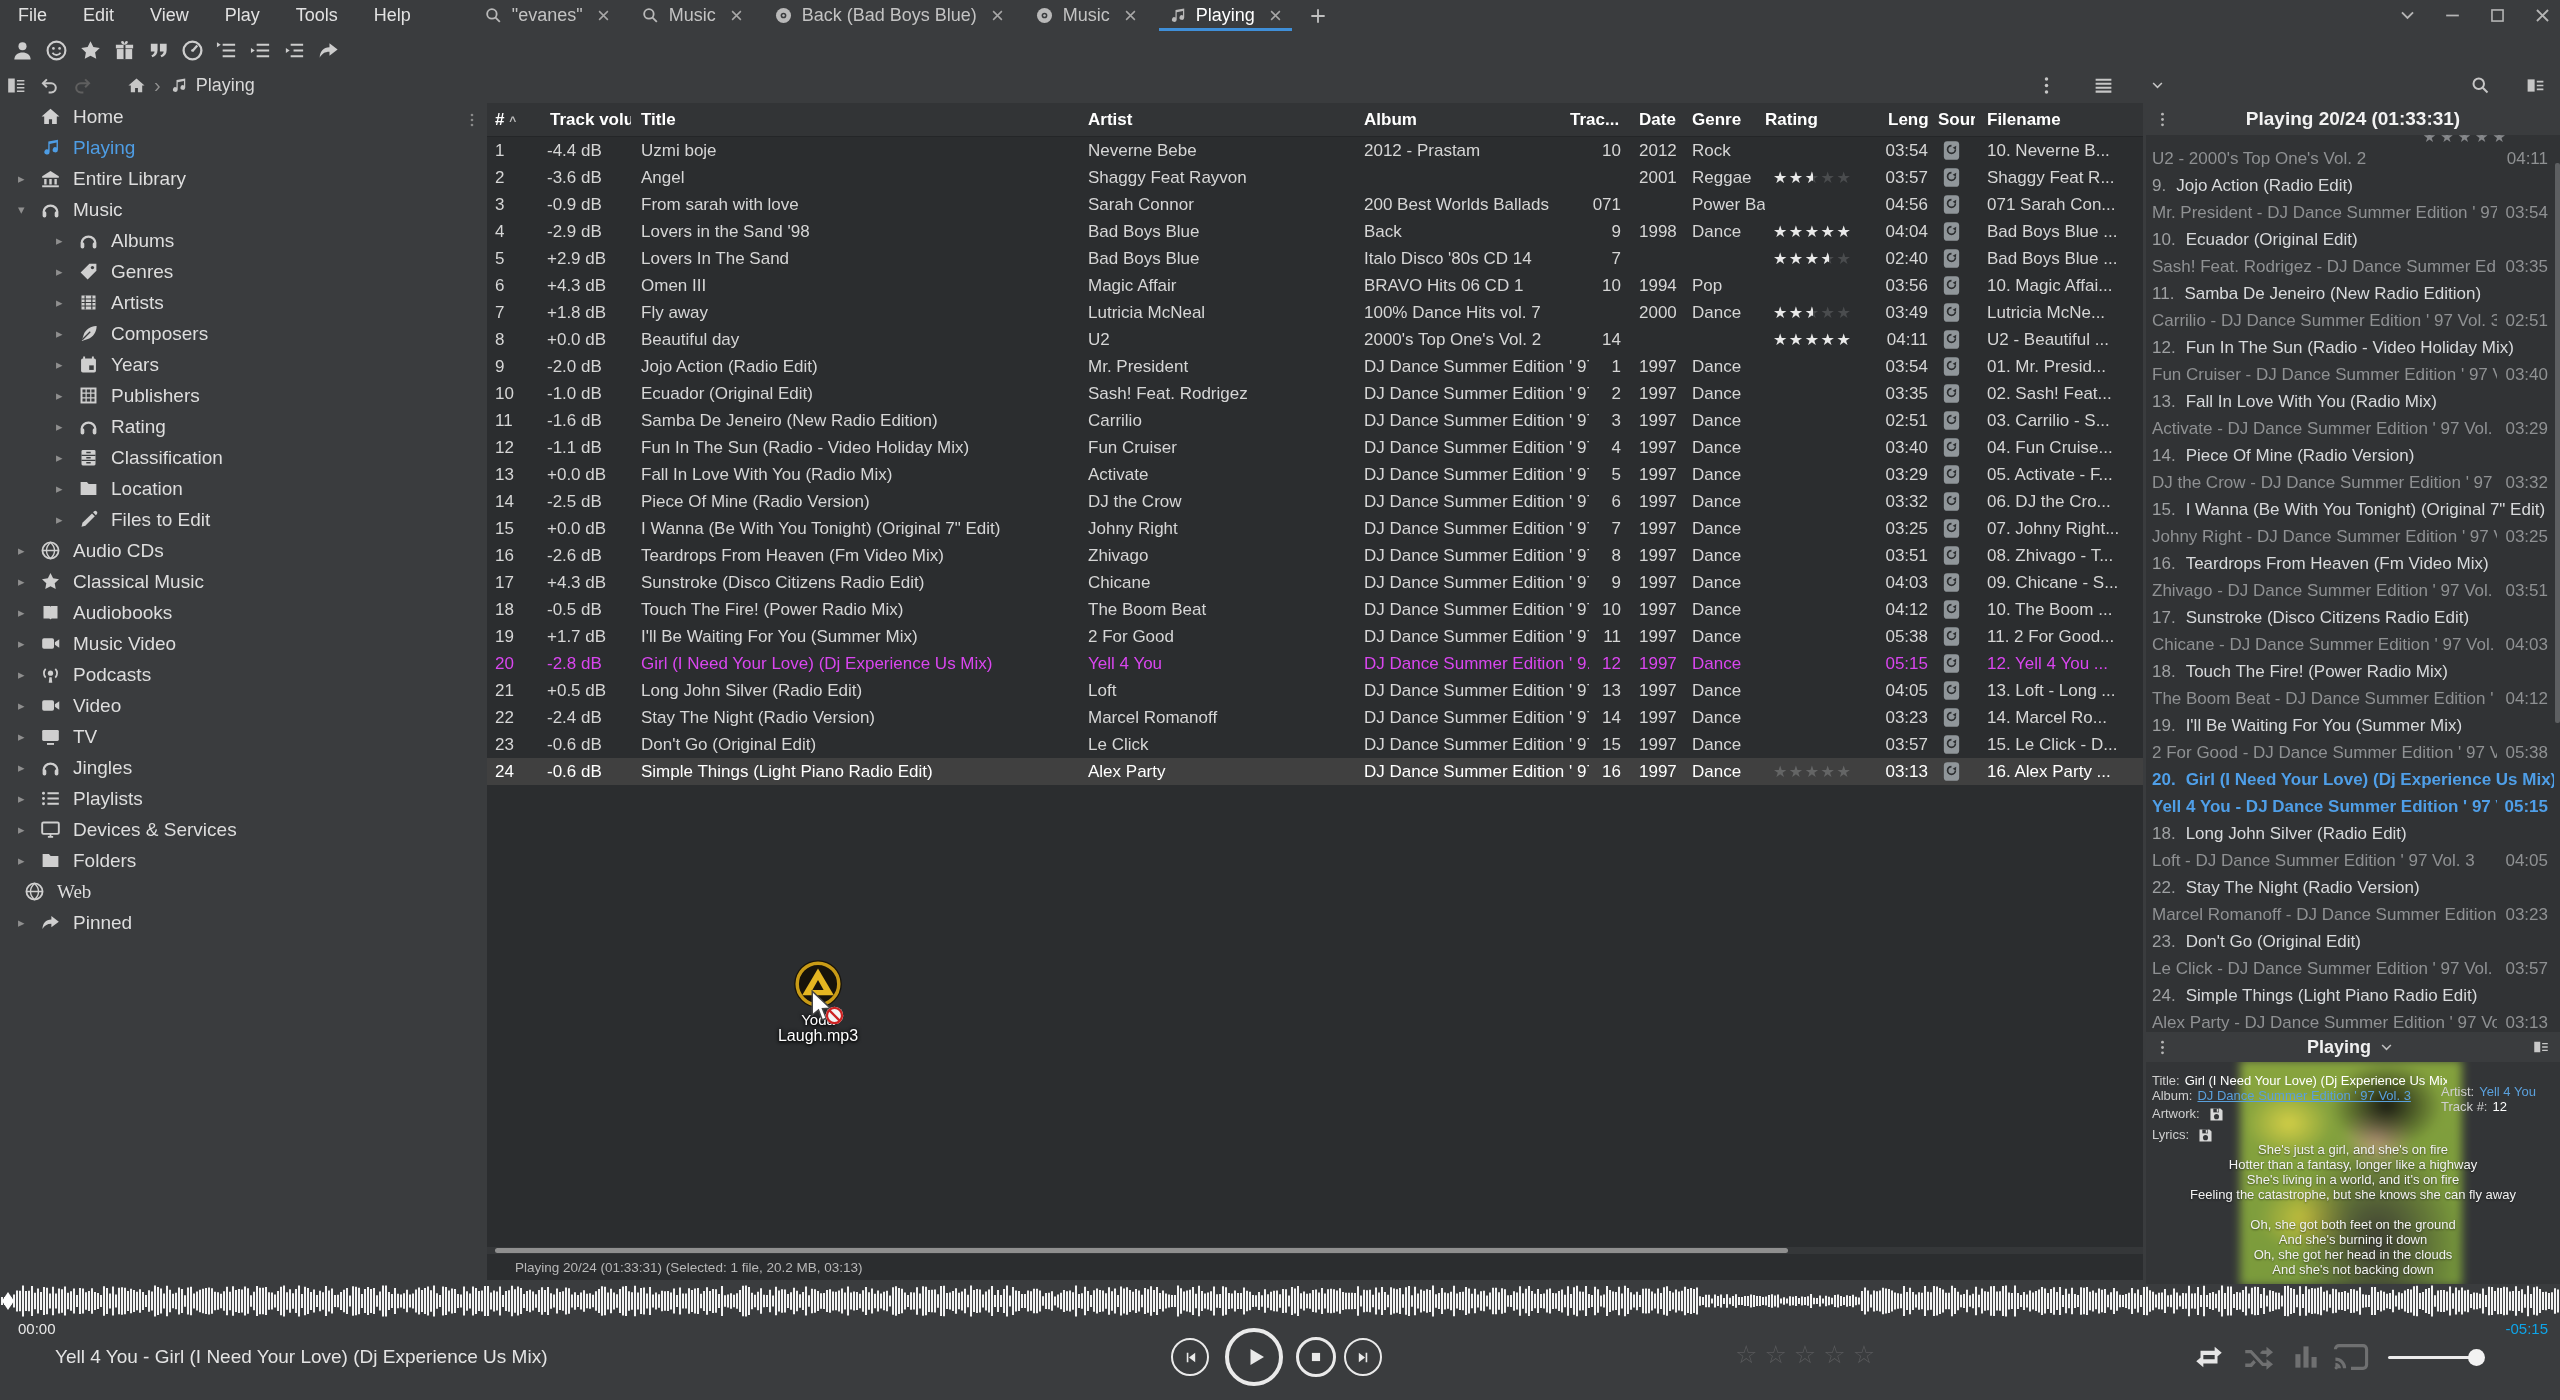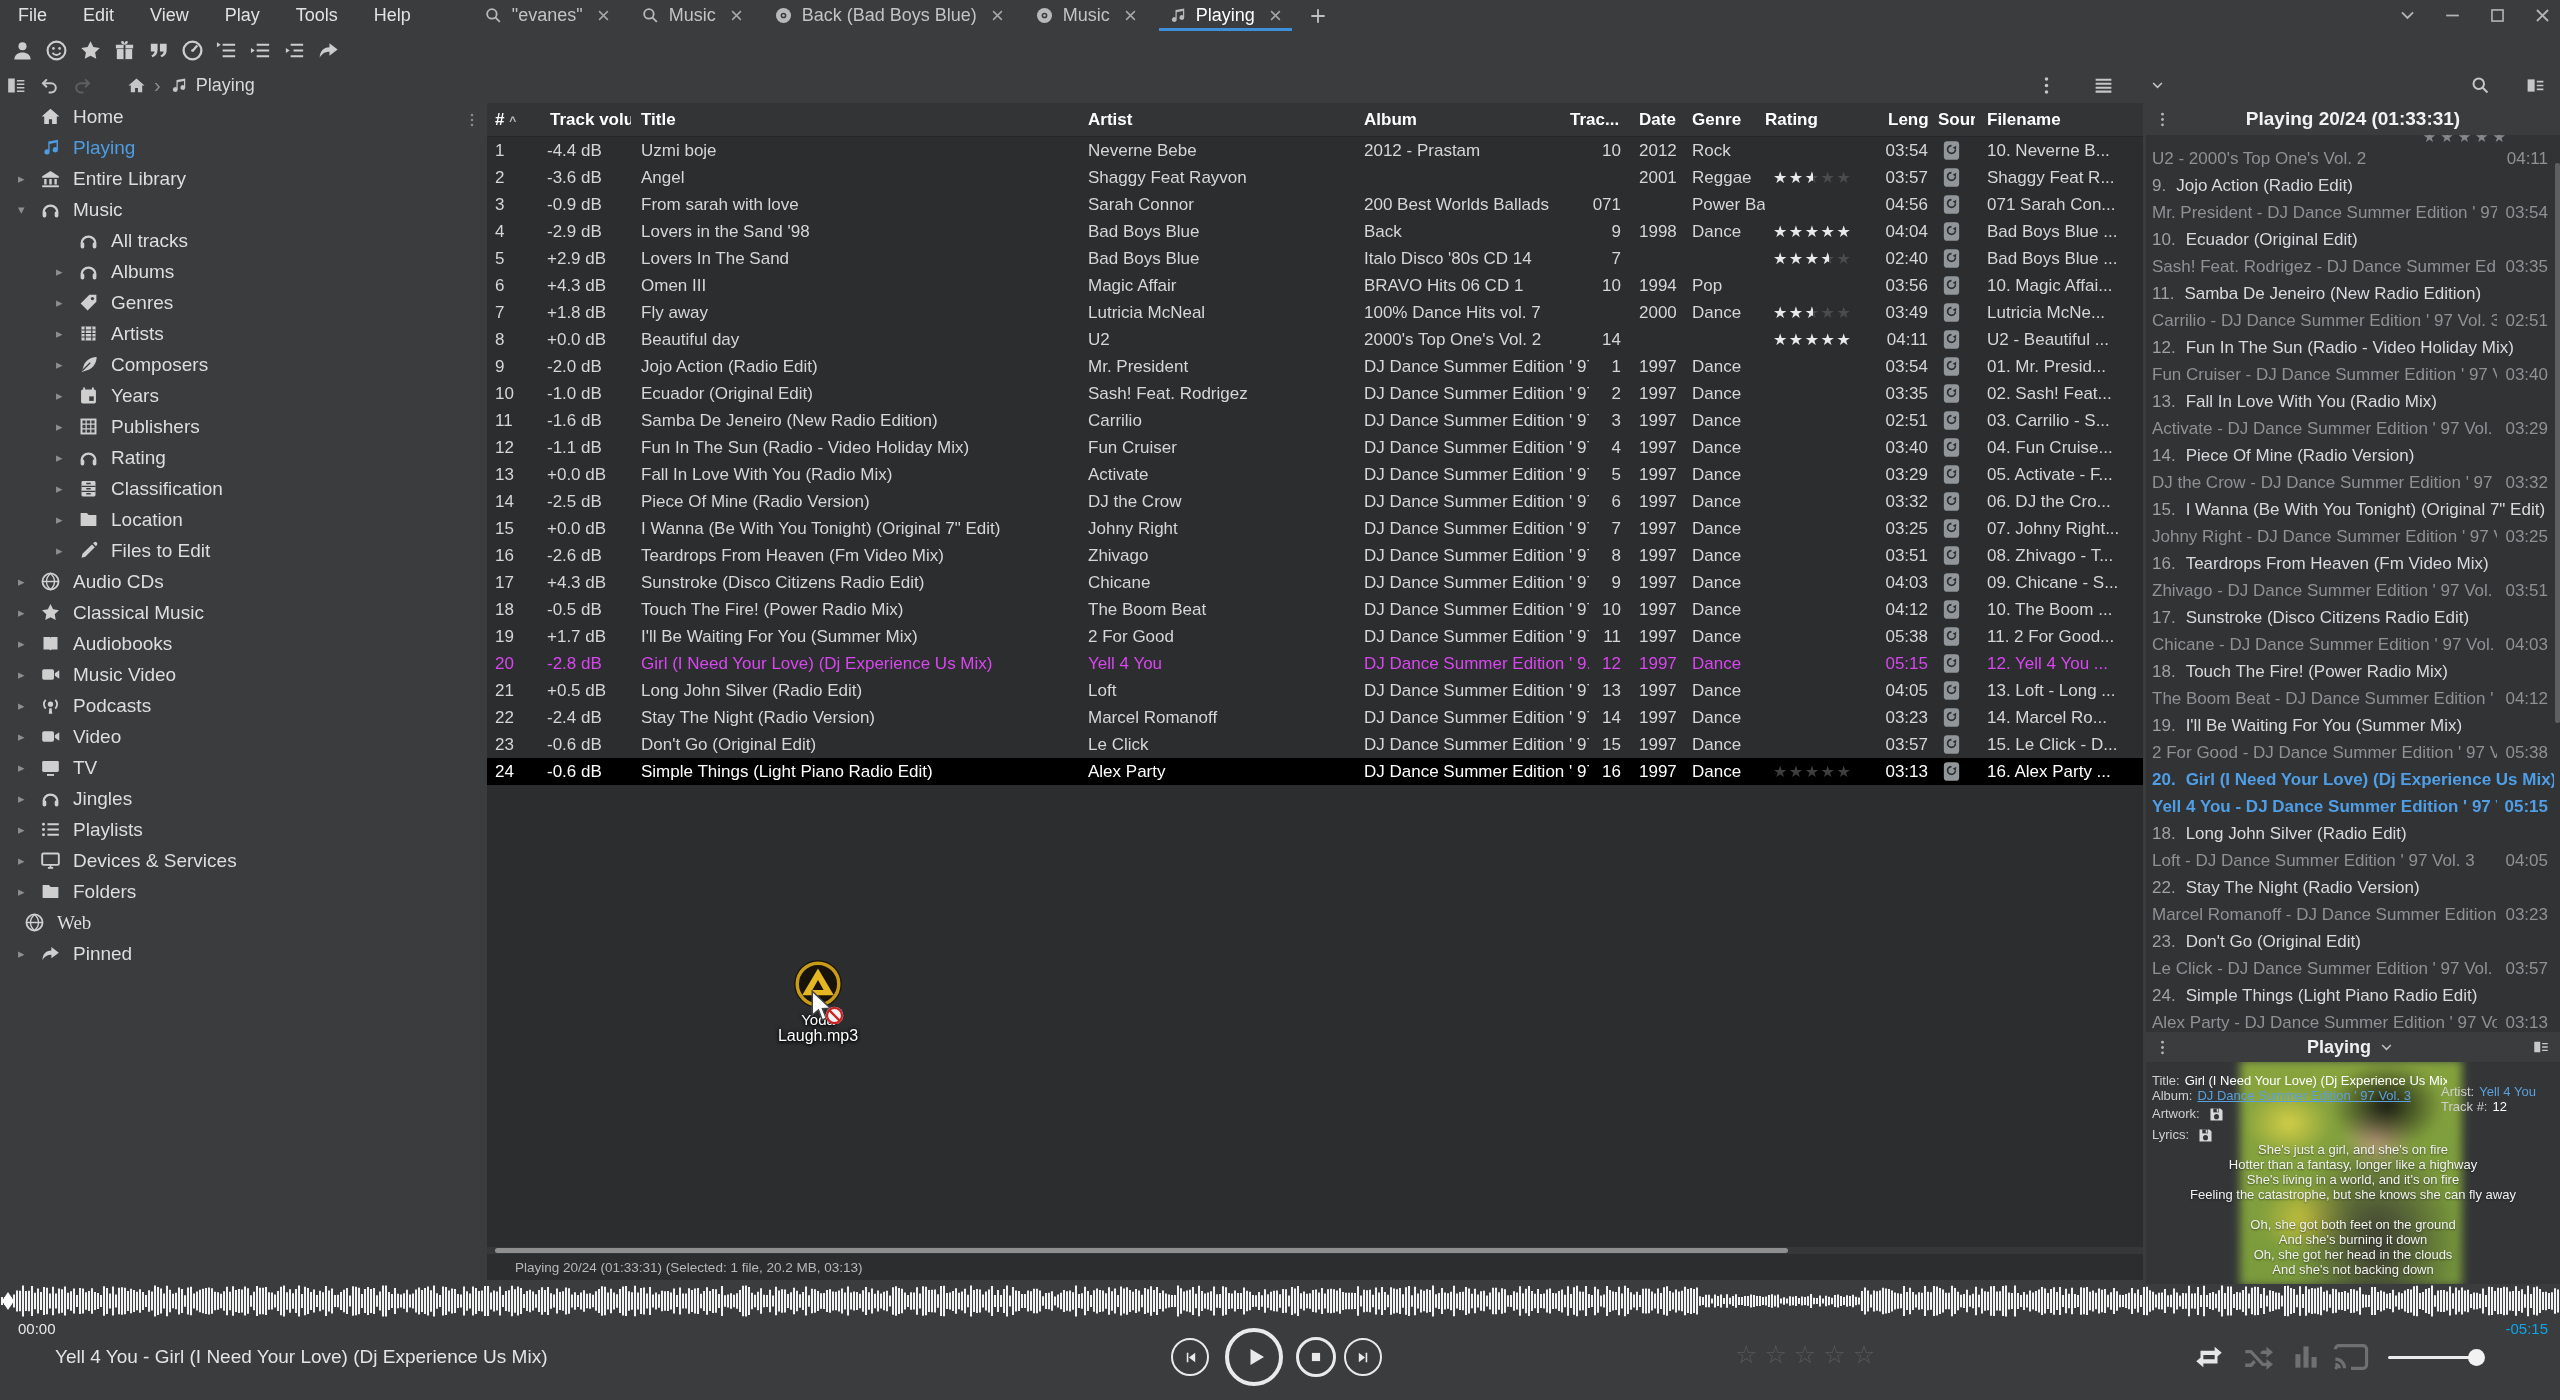--- a/index.html
+++ b/index.html
@@ -36,21 +36,21 @@
   .sb-ic{width:21px;height:21px;color:#cfcfcf;margin-right:12px;flex:none}
   .sb-label{font-size:19px;color:#dedede;white-space:nowrap}
   .sb-item.sel .sb-label,.sb-item.sel .sb-ic{color:#4e9de4}
   
   #table{position:absolute;left:487px;top:103px;width:1656px;height:1177px;background:#2b2d2f}
   #thandle{position:absolute;left:464px;top:108px;width:16px;height:24px;color:#8a8a8a}
   .tgrid{display:grid;grid-template-columns:60px 84px 447px 276px 235px 34px 64px 78px 117px 46px 47px 168px;align-items:center}
   #thead{height:33px;background:#323436;font-weight:bold;font-size:17px;color:#fff;border-bottom:1px solid #242628}
   .trow{height:27px;font-size:17px;color:#d6d6d6}
   .trow.playing{color:#d946ef;font-weight:normal}
-  .trow.selected{background:#000000;color:#fff}
+  .trow.selected{background:#404040;color:#fff}
   .c{overflow:hidden;white-space:nowrap}
   .c.num{padding-left:8px}
   .c.vol{text-align:left}
   .c.title,.c.artist,.c.album{padding-left:10px}
   .c.trac{text-align:right;padding-right:2px}
   .c.date{padding-left:16px}
   .c.genre{padding-left:5px}
   .c.rating{padding-left:8px;overflow:visible}
   .c.len{text-align:right}
   .c.src{display:flex;justify-content:center}
@@ -433,31 +433,20 @@
       <span class="sb-ic ic">
         <svg viewBox="0 0 24 24">
           <path d="M4 15.5a8 8 0 0 1 16 0" fill="none" stroke="currentColor" stroke-width="2.5"></path>
           <rect x="3" y="14" width="4.2" height="7" rx="2" fill="currentColor"></rect>
           <rect x="16.8" y="14" width="4.2" height="7" rx="2" fill="currentColor"></rect>
         </svg>
       </span>
       <span class="sb-label">Music</span>
     </div>
 
-    <div class="sb-item" style="padding-left: 56px;">
-      <span class="sb-exp"></span>
-      <span class="sb-ic ic">
-        <svg viewBox="0 0 24 24">
-          <path d="M4 15.5a8 8 0 0 1 16 0" fill="none" stroke="currentColor" stroke-width="2.5"></path>
-          <rect x="3" y="14" width="4.2" height="7" rx="2" fill="currentColor"></rect>
-          <rect x="16.8" y="14" width="4.2" height="7" rx="2" fill="currentColor"></rect>
-        </svg>
-      </span>
-      <span class="sb-label">All tracks</span>
-    </div>
 
     <div class="sb-item" style="padding-left: 56px;">
       <span class="sb-exp">▸</span>
       <span class="sb-ic ic">
         <svg viewBox="0 0 24 24">
           <path d="M4 15.5a8 8 0 0 1 16 0" fill="none" stroke="currentColor" stroke-width="2.5"></path>
           <rect x="3" y="14" width="4.2" height="7" rx="2" fill="currentColor"></rect>
           <rect x="16.8" y="14" width="4.2" height="7" rx="2" fill="currentColor"></rect>
         </svg>
       </span>

